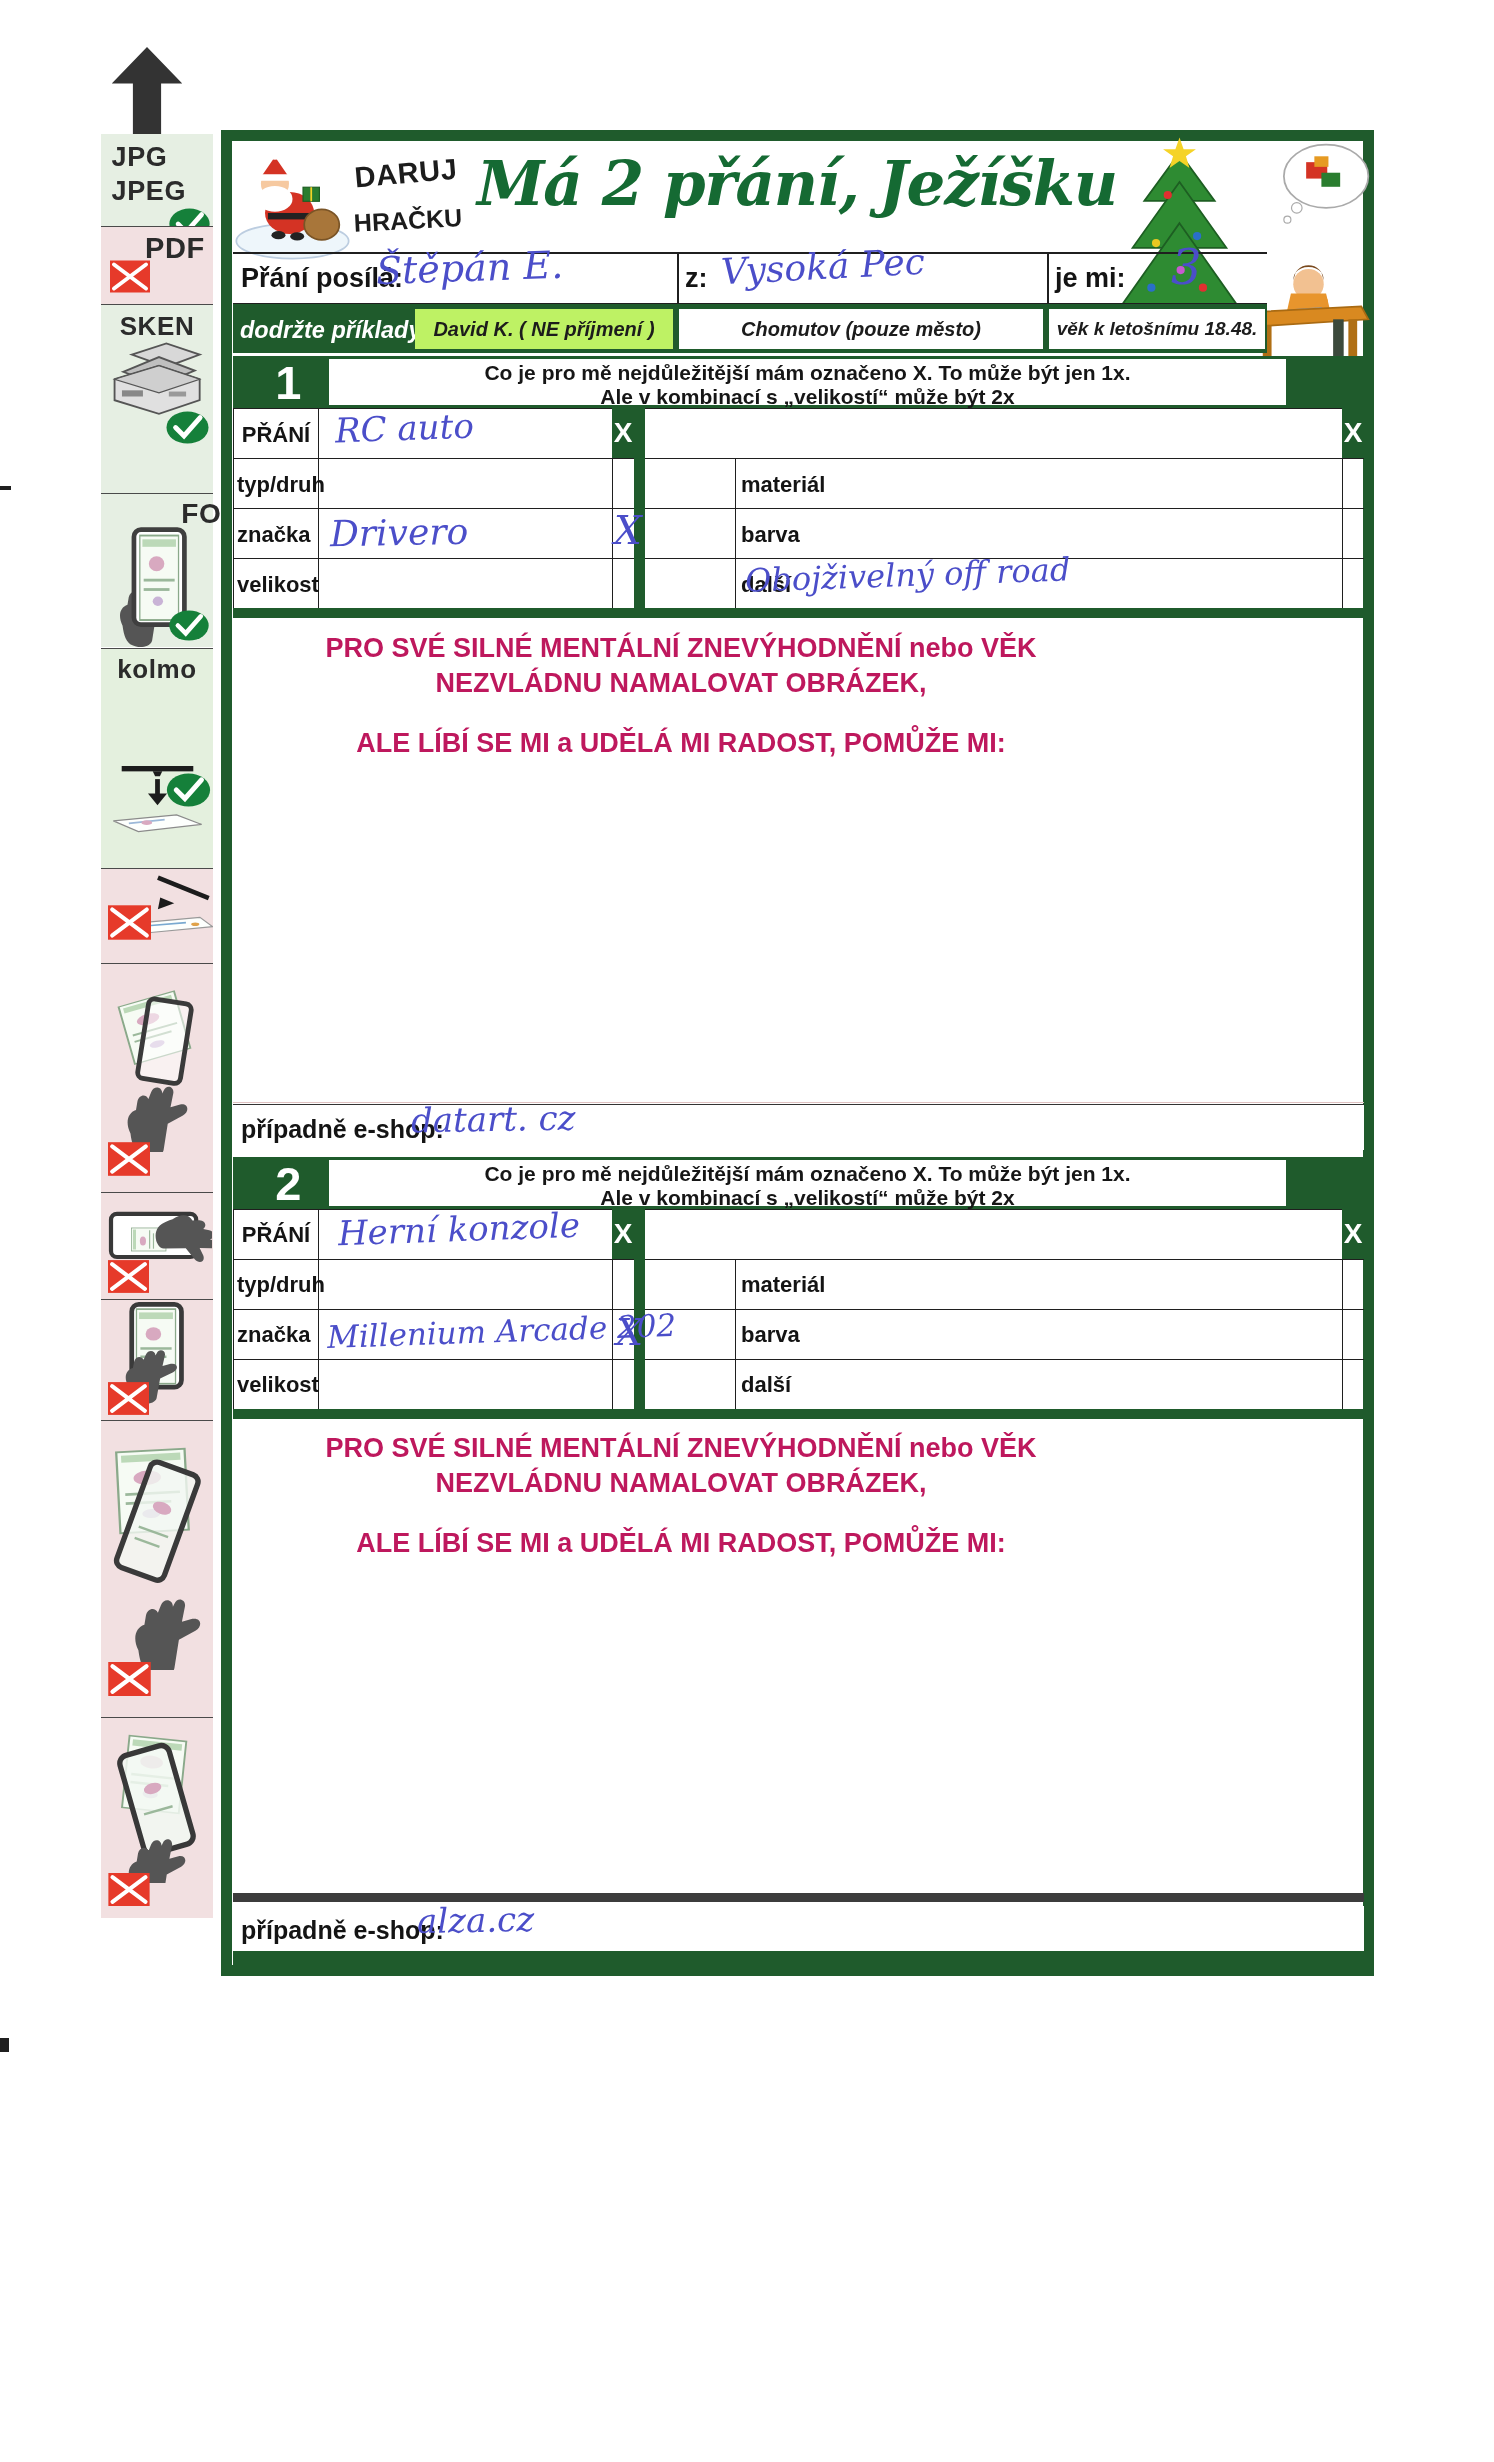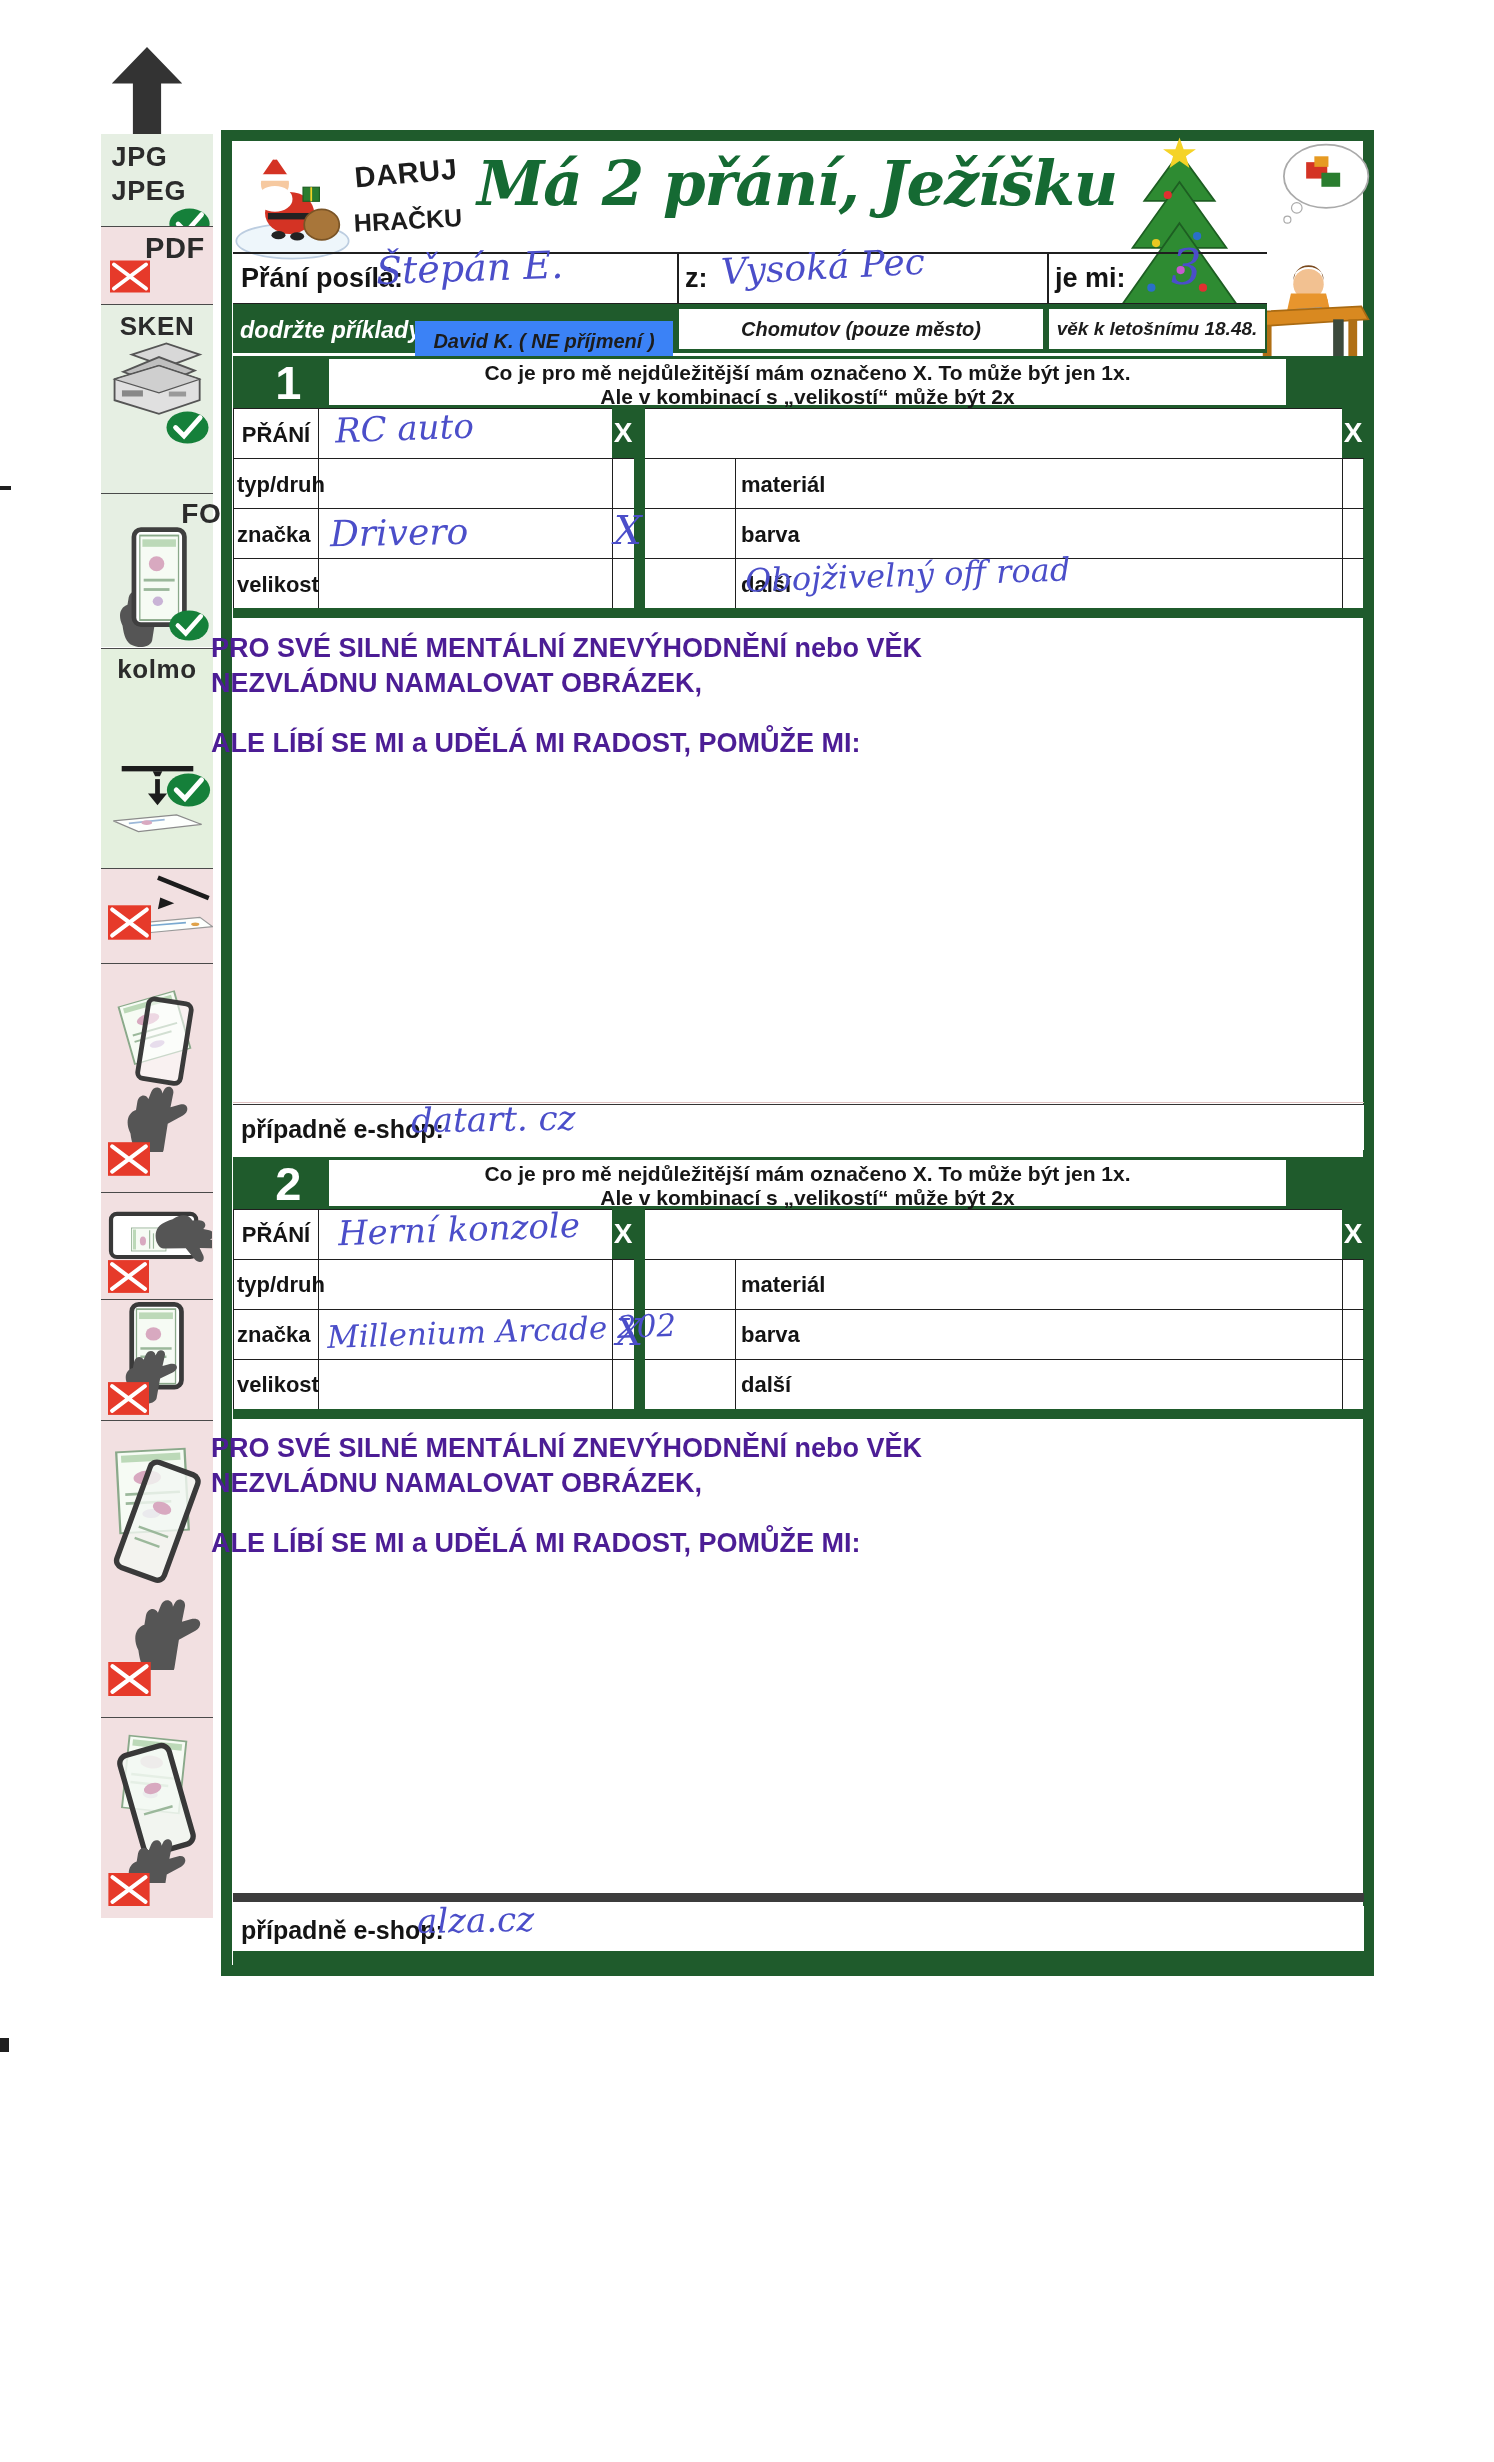--- a/index.html
+++ b/index.html
@@ -15,21 +15,21 @@
   }
   .grn{background:#1f5b2c;}
   .line{background:#1f1f1f;}
   .sidecell{position:absolute;left:101px;width:112px;border-top:1.2px solid #4a4a4a;box-sizing:border-box;}
   .bg-green{background:#e6efe3;}
   .bg-green2{background:#e4f0de;}
   .bg-pink{background:#f2e0e1;}
   .sidelabel{font-weight:700;color:#2b2b2b;letter-spacing:0.6px;}
   .tlabel{font-weight:700;color:#141414;font-size:22px;white-space:nowrap;}
   .xboxtxt{color:#ffffff;font-weight:700;font-size:28px;display:flex;align-items:center;justify-content:center;width:100%;height:100%;}
-  .notetxt{font-weight:700;color:#4c1d95;font-size:27px;width:940px;left:211px;letter-spacing:0px;white-space:nowrap;}
+  .notetxt{font-weight:700;color:#be185d;font-size:27px;text-align:center;width:940px;left:211px;letter-spacing:0px;white-space:nowrap;}
   .insttxt{font-weight:700;color:#161616;font-size:21px;text-align:center;width:957px;white-space:nowrap;}
   .extxt{font-style:italic;font-weight:700;color:#1c1c1c;font-size:20px;text-align:center;white-space:nowrap;}
   .title-script{
     font-family:"DejaVu Serif",serif;font-style:italic;font-weight:700;
     color:#156a33;font-size:61px;white-space:nowrap;letter-spacing:-1.2px;
   }
 </style>
 </head>
 <body>
 
@@ -265,21 +265,21 @@
 
 <div class="abs bold" style="left:241px;top:263px;font-size:27px;color:#141414;">Přání posílá:</div>
 <div class="abs hw" style="left:376px;top:249px;font-size:38px;transform:rotate(-2deg);">Štěpán E.</div>
 <div class="abs bold" style="left:685px;top:263px;font-size:27px;color:#141414;">z:</div>
 <div class="abs hw" style="left:721px;top:249px;font-size:36px;transform:rotate(-3deg);">Vysoká Pec</div>
 <div class="abs bold" style="left:1055px;top:263px;font-size:27px;color:#141414;">je mi:</div>
 <div class="abs hw" style="left:1171px;top:243px;font-size:48px;">3</div>
 
 <div class="abs grn" style="left:233px;top:304px;width:1034px;height:49px;"></div>
 <div class="abs bold" style="left:240px;top:317px;font-size:23.5px;font-style:italic;color:#ffffff;">dodržte příklady:</div>
-<div class="abs" style="left:415px;top:321px;width:258px;height:40px;background:#3b82f6;">
+<div class="abs" style="left:415px;top:309px;width:258px;height:40px;background:#bef264;">
   <div class="extxt" style="line-height:40px;">David K. ( NE příjmení )</div>
 </div>
 <div class="abs" style="left:679px;top:309px;width:364px;height:40px;background:#ffffff;">
   <div class="extxt" style="line-height:40px;">Chomutov  (pouze město)</div>
 </div>
 <div class="abs" style="left:1049px;top:309px;width:216px;height:40px;background:#ffffff;">
   <div class="extxt" style="line-height:40px;font-size:19px;">věk k letošnímu 18.48.</div>
 </div>
 
 <div class="abs grn" style="left:233px;top:356px;width:1131px;height:52px;">

